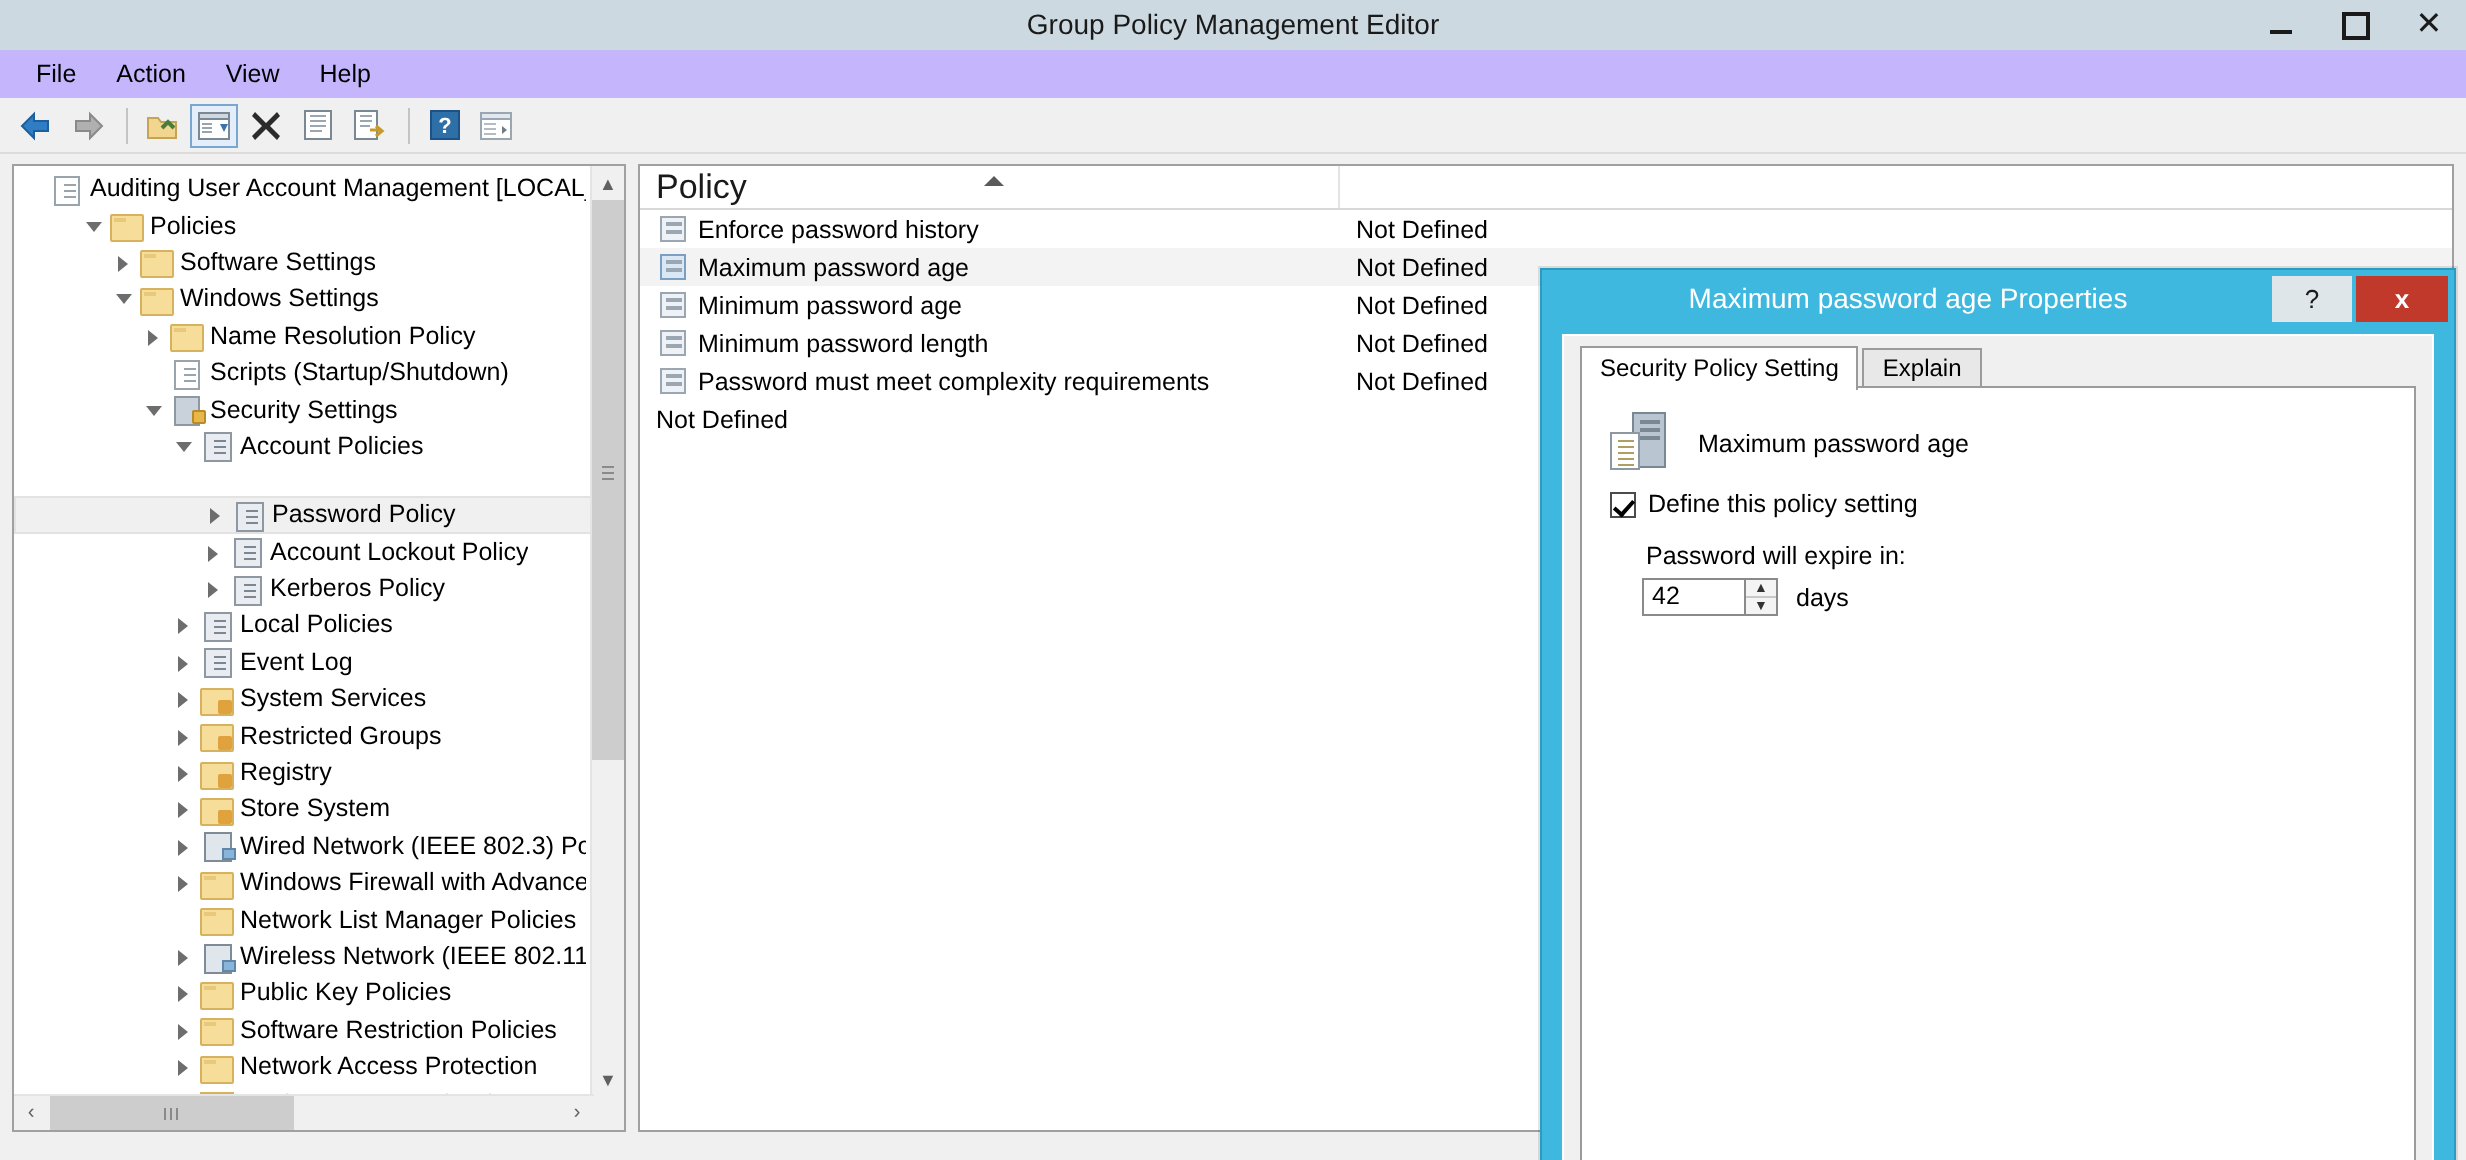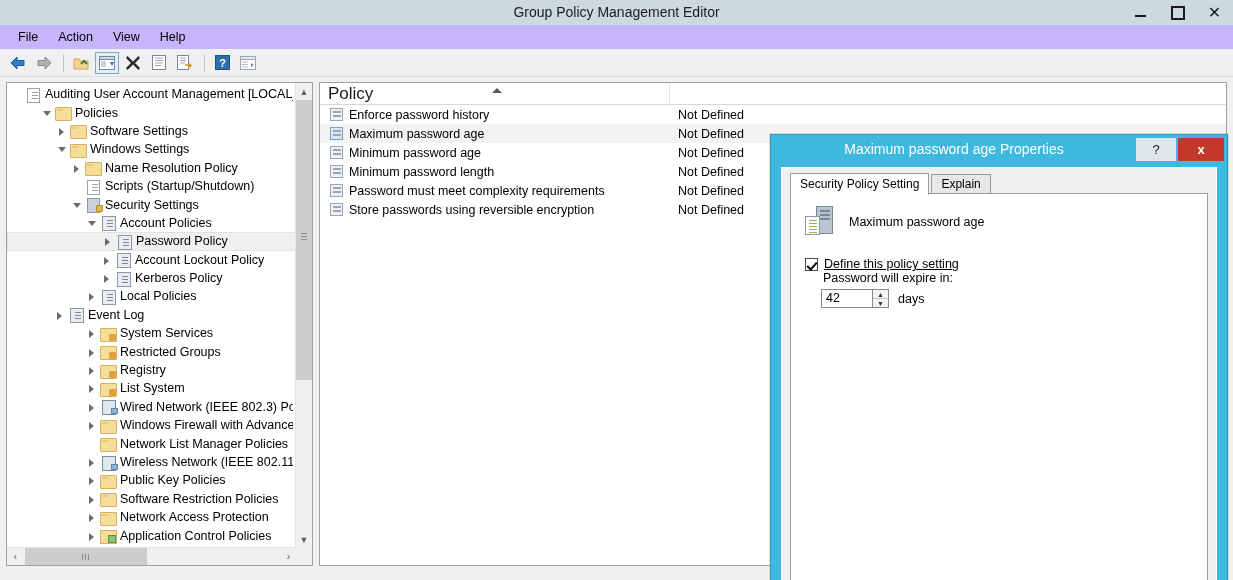--- a/index.html
+++ b/index.html
@@ -163,21 +163,21 @@
   .policy-head{position:absolute;left:14px;top:12px;display:flex;align-items:center;}
   .ic-bigpolicy{
     width:30px;height:32px;position:relative;margin-right:14px;
   }
   .ic-bigpolicy .srv{position:absolute;left:11px;top:0;width:17px;height:28px;background:#b9c6d2;border:1px solid #7a8894;box-sizing:border-box;}
   .ic-bigpolicy .srv:after{content:"";position:absolute;left:3px;top:3px;width:10px;height:2px;background:#7a8894;box-shadow:0 4px 0 #7a8894,0 8px 0 #7a8894;}
   .ic-bigpolicy .pg{position:absolute;left:0;top:10px;width:15px;height:19px;background:#fff;border:1px solid #8d98a3;box-sizing:border-box;}
   .ic-bigpolicy .pg:after{content:"";position:absolute;left:3px;top:3px;width:8px;height:1px;background:#b0a060;box-shadow:0 3px 0 #b0a060,0 6px 0 #b0a060,0 9px 0 #b0a060,0 12px 0 #b0a060;}
   .policy-name{font-size:12.5px;color:#000;}
 
-  .chkline{position:absolute;left:14px;top:63px;display:flex;align-items:center;text-decoration:underline;}
+  .chkline{position:absolute;left:14px;top:51px;display:flex;align-items:center;}
   .chkbox{
     width:13px;height:13px;border:1px solid #4b4b4b;background:#fff;box-sizing:border-box;
     position:relative;margin-right:6px;flex:0 0 13px;
   }
   .chkbox:after{
     content:"";position:absolute;left:3px;top:1px;width:4px;height:8px;
     border:solid #000;border-width:0 2px 2px 0;transform:rotate(42deg);
   }
   .chklabel{font-size:12.5px;color:#000;}
 
@@ -327,21 +327,21 @@
             </span>
             <span class="tlabel">Security Settings</span>
           </div>
           <div class="trow" style="padding-left: 79px;">
             <span class="tw op"></span>
             <span class="ticon">
               <span class="ic-list" style="position: absolute; left: 1px; top: 0px;"></span>
             </span>
             <span class="tlabel">Account Policies</span>
           </div>
-          <div class="trow sel" style="padding-left: 94px;">
+          <div class="trow sel" style="padding-left: 94px; margin-top: 16px;">
             <span class="tw ex"></span>
             <span class="ticon">
               <span class="ic-list" style="position: absolute; left: 1px; top: 0px;"></span>
             </span>
             <span class="tlabel">Password Policy</span>
           </div>
           <div class="trow" style="padding-left: 94px;">
             <span class="tw ex"></span>
             <span class="ticon">
               <span class="ic-list" style="position: absolute; left: 1px; top: 0px;"></span>
@@ -355,21 +355,21 @@
             </span>
             <span class="tlabel">Kerberos Policy</span>
           </div>
           <div class="trow" style="padding-left: 79px;">
             <span class="tw ex"></span>
             <span class="ticon">
               <span class="ic-list" style="position: absolute; left: 1px; top: 0px;"></span>
             </span>
             <span class="tlabel">Local Policies</span>
           </div>
-          <div class="trow" style="padding-left: 47px;">
+          <div class="trow" style="padding-left: 79px;">
             <span class="tw ex"></span>
             <span class="ticon">
               <span class="ic-list" style="position: absolute; left: 1px; top: 0px;"></span>
             </span>
             <span class="tlabel">Event Log</span>
           </div>
           <div class="trow" style="padding-left: 79px;">
             <span class="tw ex"></span>
             <span class="ticon">
               <span class="ic-folder ic-folder-lock" style="position: absolute; left: 1px; top: 0px;"></span>
@@ -388,21 +388,21 @@
             <span class="ticon">
               <span class="ic-folder ic-folder-lock" style="position: absolute; left: 1px; top: 0px;"></span>
             </span>
             <span class="tlabel">Registry</span>
           </div>
           <div class="trow" style="padding-left: 79px;">
             <span class="tw ex"></span>
             <span class="ticon">
               <span class="ic-folder ic-folder-lock" style="position: absolute; left: 1px; top: 0px;"></span>
             </span>
-            <span class="tlabel">List System</span>
+            <span class="tlabel">Store System</span>
           </div>
           <div class="trow" style="padding-left: 79px;">
             <span class="tw ex"></span>
             <span class="ticon">
               <span class="ic-net" style="position: absolute; left: 1px; top: 0px;"></span>
             </span>
             <span class="tlabel">Wired Network (IEEE 802.3) Polic</span>
           </div>
           <div class="trow" style="padding-left: 79px;">
             <span class="tw ex"></span>
@@ -510,24 +510,20 @@
             <div class="lcell2">Not Defined</div>
           </div>
           <div class="lrow">
             <div class="lcell1">
               <span class="ic-pol"></span>
               <span>Password must meet complexity requirements</span>
             </div>
             <div class="lcell2">Not Defined</div>
           </div>
           <div class="lrow">
-            <div class="lcell1">
-              <span class="ic-pol"></span>
-              <span>Store passwords using reversible encryption</span>
-            </div>
             <div class="lcell2">Not Defined</div>
           </div>
         </div>
     </div>
 
     <div class="dialog">
       <div class="dlg-title">
         <span class="t">Maximum password age Properties</span>
         <div class="dlg-btns">
           <div class="dbtn help">?</div>

